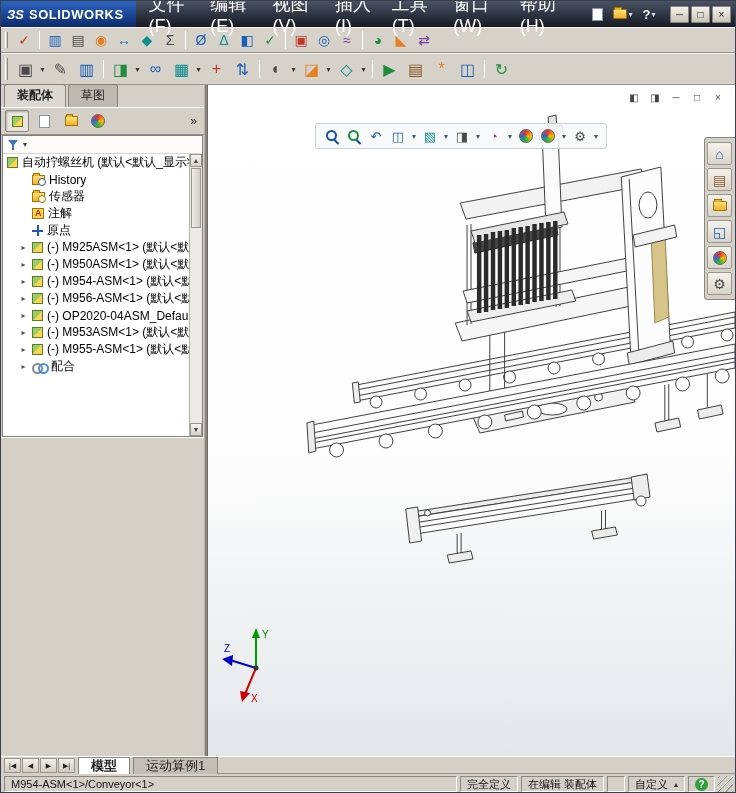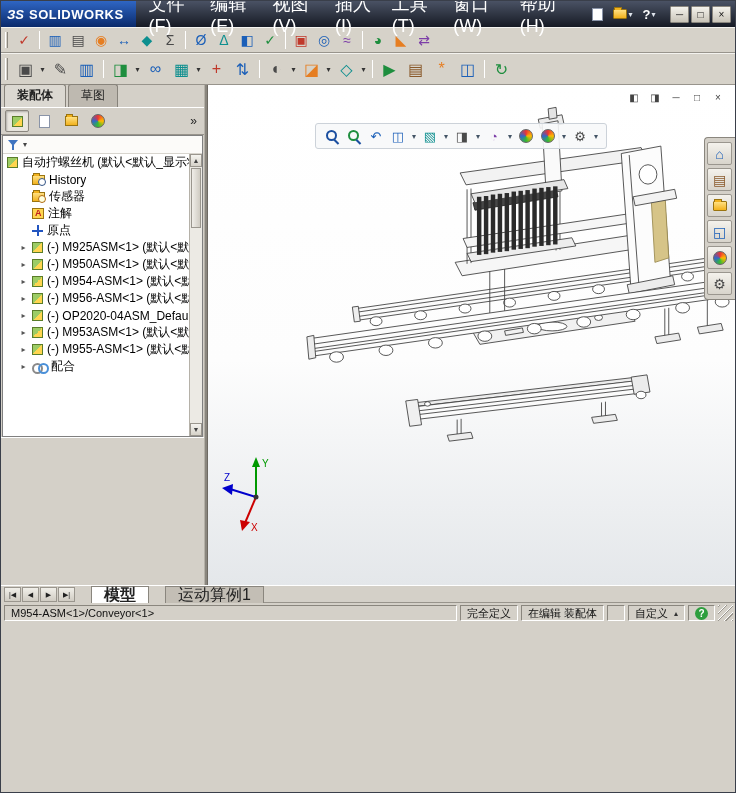--- a/index.html
+++ b/index.html
@@ -32,21 +32,21 @@
   .row2 .grip{height:22px;}
   .sep{width:1px;height:18px;background:#98948c;border-right:1px solid #fff;margin:0 3px;}
   .tb-btn{width:22px;height:22px;display:flex;align-items:center;justify-content:center;font-size:14px;border:1px solid transparent;cursor:default;}
   .row2 .tb-btn{width:25px;height:26px;font-size:16px;}
   .tb-group{display:flex;align-items:center;}
   .tb-dd{font-size:8px;color:#333;width:9px;text-align:center;}
   .c-red{color:#c0392b}.c-grn{color:#1e8e3e}.c-blu{color:#1b5fb8}.c-org{color:#e67e22}
   .c-tea{color:#0d8f8f}.c-pur{color:#7d3fa8}.c-gry{color:#4a4a4a}.c-brn{color:#8a5a2b}
 
   
-  .main{display:flex;height:500px;}
+  .main{display:flex;height:671px;}
   .leftpanel{width:203px;background:#d4d0c8;display:flex;flex-direction:column;}
   .splitter{width:3px;background:#8a867e;border-left:1px solid #b5b1a8;cursor:col-resize;}
   .panel-tabs{display:flex;height:22px;align-items:flex-end;padding:2px 3px 0;gap:2px;}
   .ptab{padding:2px 12px 3px;font-size:12px;background:#beb9b0;border:1px solid #87837b;border-bottom:none;border-radius:3px 3px 0 0;color:#222;}
   .ptab.active{background:#dbd8d1;font-weight:bold;}
   .fm-bar{height:28px;display:flex;align-items:center;gap:3px;padding:2px 4px;background:#d4d0c8;border-top:1px solid #fff;border-bottom:1px solid #98948c;}
   .fm-btn{width:24px;height:22px;display:flex;align-items:center;justify-content:center;border:1px solid transparent;border-radius:2px;}
   .fm-btn.active{background:#e9e6df;border:1px solid #8a867e;box-shadow:inset 1px 1px 2px rgba(0,0,0,.25);}
   .chev{margin-left:auto;font-size:12px;color:#222;padding:0 3px;}
 
@@ -94,21 +94,21 @@
   .mag::after{content:"";position:absolute;left:11px;top:11px;width:6px;height:2px;background:#1b4fa0;transform:rotate(45deg);transform-origin:0 0;}
   .mag-area::before{border-color:#1e8e3e;}
   .ball{width:14px;height:14px;border-radius:50%;background:conic-gradient(#e33,#fb0,#3b3,#36c,#e33);border:1px solid #666;display:inline-block;}
   .taskpane{position:absolute;right:0;top:52px;width:31px;display:flex;flex-direction:column;gap:3px;padding:4px 2px;background:#d4d0c8;border:1px solid #8a867e;border-right:none;border-radius:4px 0 0 4px;}
   .tp-btn{width:25px;height:23px;display:flex;align-items:center;justify-content:center;font-size:14px;background:linear-gradient(#f4f2ec,#d8d4cb);border:1px solid #9a968e;border-radius:2px;}
   .triad{position:absolute;left:14px;bottom:52px;}
 
   
   .sheet-tabs{height:18px;display:flex;align-items:stretch;background:#d4d0c8;border-top:1px solid #fff;padding-left:2px;}
   .nav-btn{width:17px;display:flex;align-items:center;justify-content:center;font-size:7px;color:#222;background:linear-gradient(#f1efe9,#d0ccc3);border:1px solid #9a968e;margin:1px 0 1px 1px;}
-  .stab{display:flex;align-items:center;padding:0 12px;font-size:16px;border:1px solid #8a867e;border-bottom:none;margin-left:16px;background:#c3beb5;color:#222;}
+  .stab{display:flex;align-items:center;padding:0 12px;font-size:13px;border:1px solid #8a867e;border-bottom:none;margin-left:3px;background:#c3beb5;color:#222;}
   .stab.active{background:#fff;font-weight:bold;}
   .tabs-fill{flex:1;border-bottom:1px solid #98948c;}
 
   
   .statusbar{height:20px;display:flex;align-items:stretch;gap:3px;background:#d4d0c8;padding:2px 2px 2px 3px;font-size:11px;}
   .cell{display:flex;align-items:center;padding:4px 6px;border:1px solid;border-color:#8a867e #ffffff #ffffff #8a867e;white-space:nowrap;overflow:hidden;color:#111;}
   .cell-path{flex:1;}
   .cell-blank{width:18px;}
   .s-dd{font-size:8px;color:#333;margin-left:6px;}
   .q-badge{width:13px;height:13px;border-radius:50%;background:#2e9e3e;color:#fff;font-size:10px;font-weight:bold;display:flex;align-items:center;justify-content:center;}

